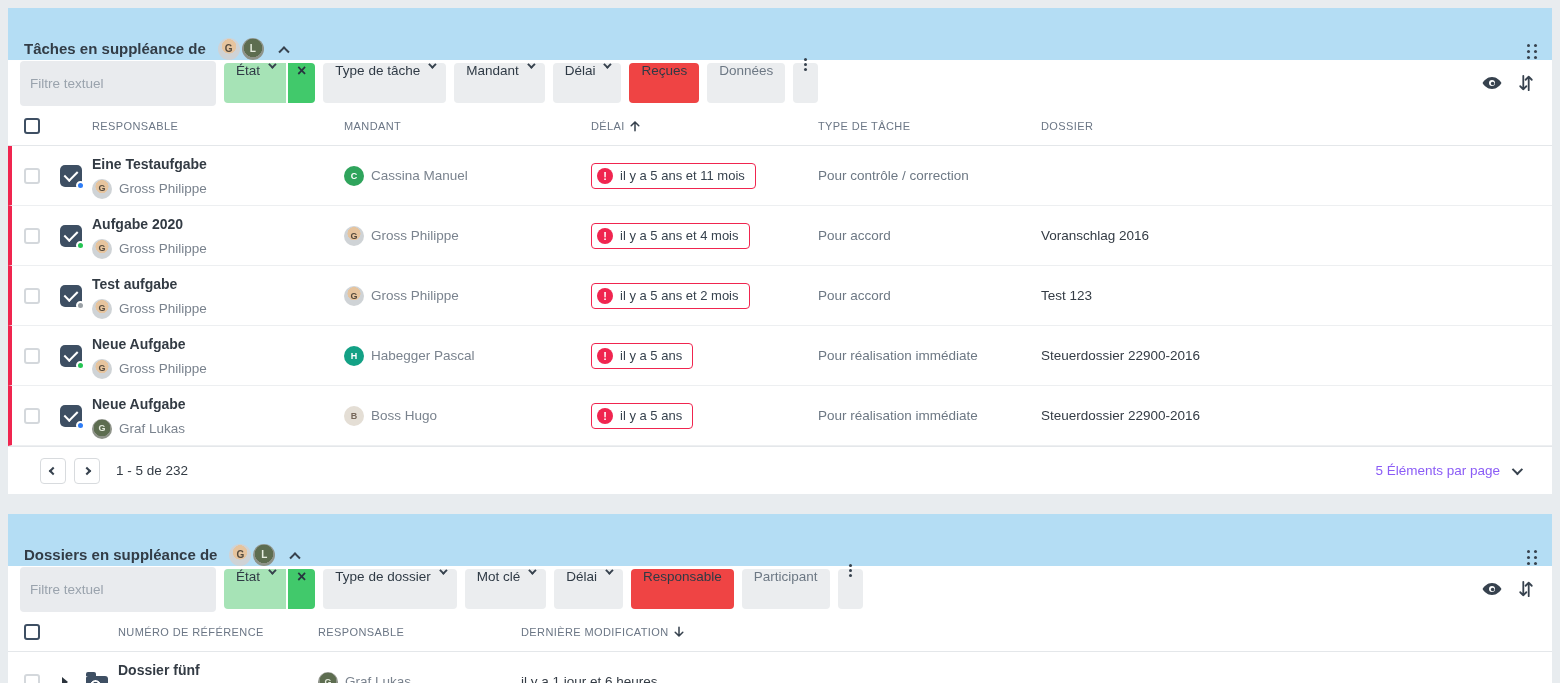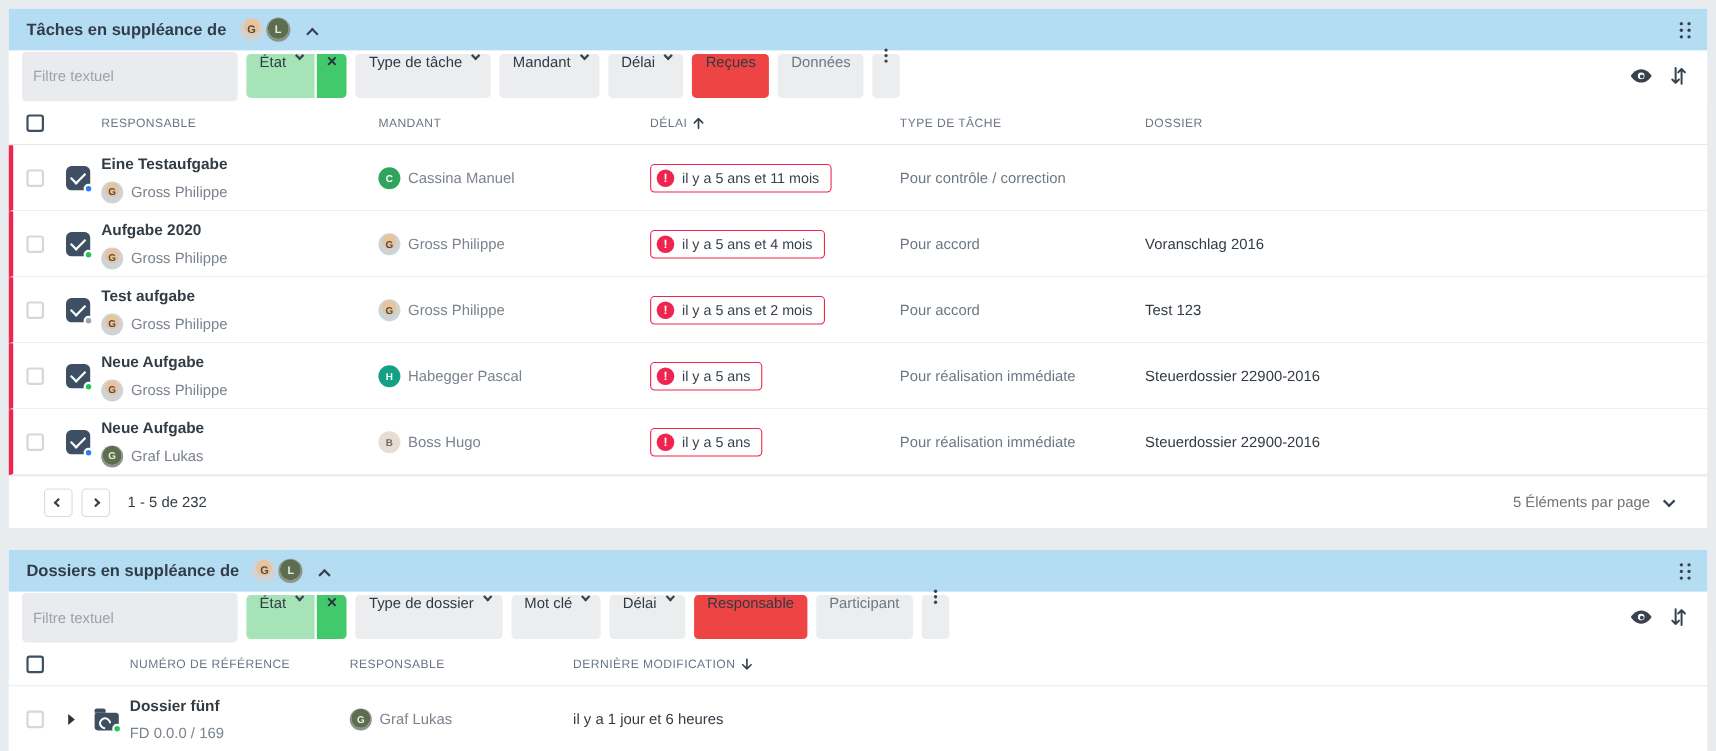--- a/index.html
+++ b/index.html
@@ -8,22 +8,22 @@
     background:#e8ecef;
     font-family:"Liberation Sans","DejaVu Sans",sans-serif;
     color:#37424e;
   }
   .page { padding:8px 8px 0 8px; }
   .panel { background:#fff; width:1544px; }
   .gap { height:20px; }
 
   
   .panel-head {
-    height:38px; background:#b4ddf4;
-    display:flex; align-items:center; justify-content:space-between;
+    height:52px; background:#b4ddf4;
+    display:flex; align-items:flex-end; justify-content:space-between;
     padding:0 14px 0 16px;
   }
   .ph-left { display:flex; align-items:center; gap:8px; }
   .panel-title { font-size:15px; font-weight:bold; color:#323c46; margin-right:4px; }
   .avatar {
     width:22px; height:22px; border-radius:50%;
     display:inline-flex; align-items:center; justify-content:center;
     font-size:10px; font-weight:bold; flex:0 0 auto;
   }
   .av-photo  { background:radial-gradient(circle at 50% 38%, #e6c49e 40%, #cfd3d6 42%); color:#54493c; }
@@ -144,21 +144,21 @@
     height:48px; border-top:1px solid #e4e7ea;
     display:flex; align-items:center; padding:0 32px; gap:8px;
   }
   .pg-btn {
     width:26px; height:26px; border:1px solid #d8dbde; background:#fff; border-radius:4px;
     display:flex; align-items:center; justify-content:center; cursor:pointer;
   }
   .pg-btn .chev { width:6px; height:6px; }
   .pg-range { font-size:13.5px; color:#333b44; margin-left:8px; }
   .pg-spacer { flex:1; }
-  .per-page { display:flex; align-items:center; gap:12px; font-size:13.5px; color:#737373; cursor:pointer; }
+  .per-page { display:flex; align-items:center; gap:12px; font-size:13.5px; color:#8b5cf6; cursor:pointer; }
 
   
   .expand { width:0; height:0; border-left:6px solid #2b333c; border-top:5px solid transparent;
             border-bottom:5px solid transparent; justify-self:center; cursor:pointer; }
   .folder-ico { width:22px; height:16px; background:#3e4f63; border-radius:2px 3px 3px 3px;
                 position:relative; justify-self:start; margin-left:8px; margin-top:4px; }
   .folder-ico::before { content:""; position:absolute; top:-4px; left:0; width:10px; height:4px;
                         background:#3e4f63; border-radius:2px 2px 0 0; }
   .folder-ico::after { content:""; position:absolute; top:4px; left:4px; width:7px; height:7px;
                        border:2px solid #fff; border-radius:50%; border-right-color:transparent; transform:rotate(45deg); }

